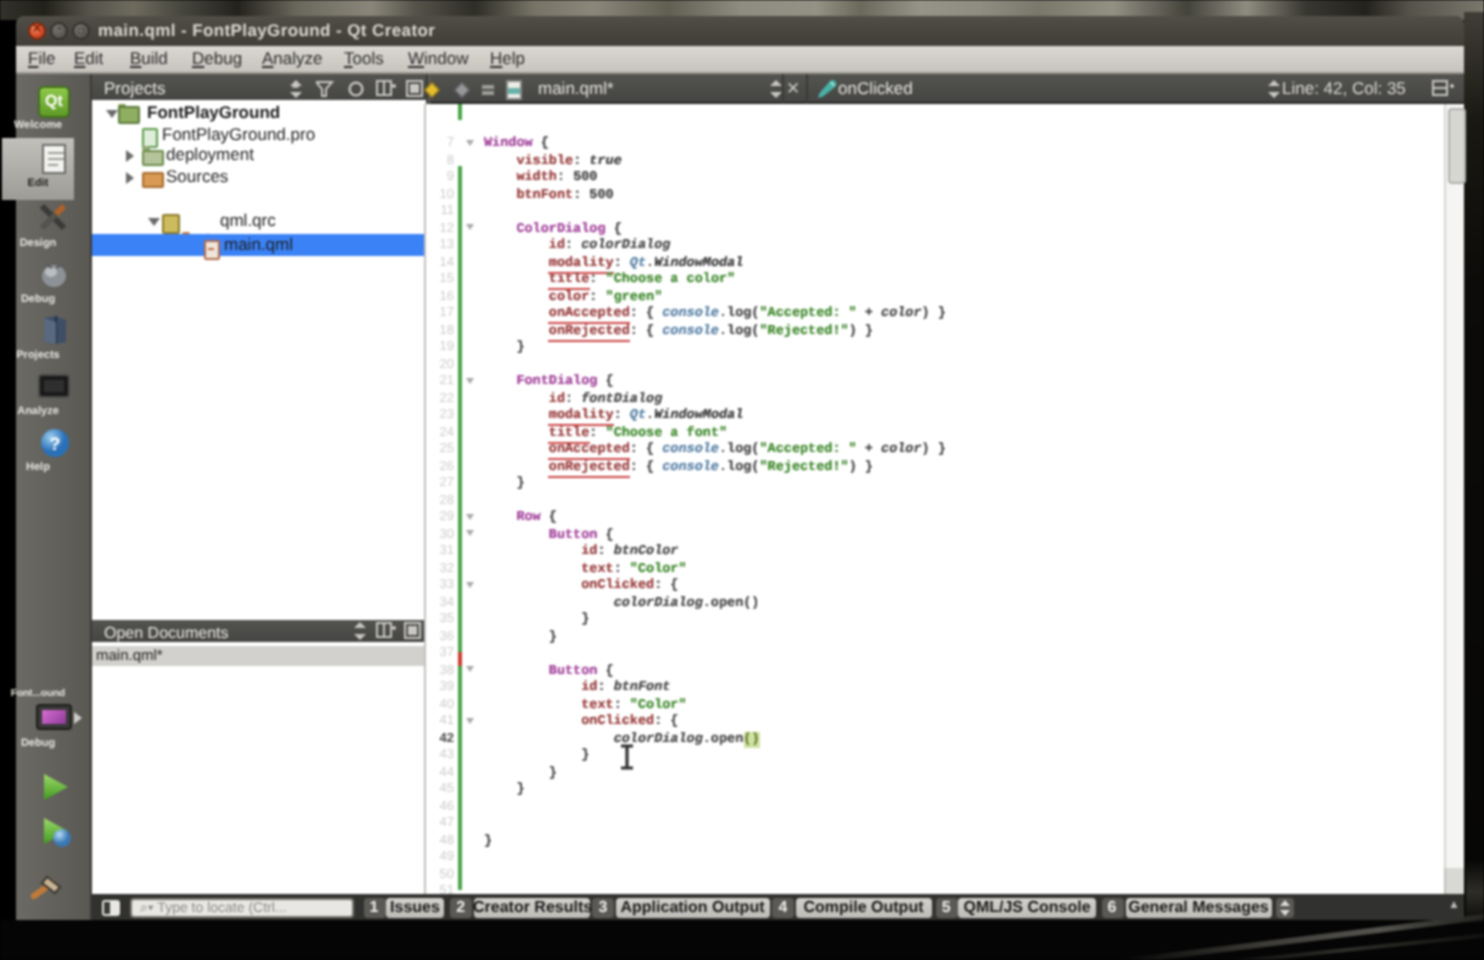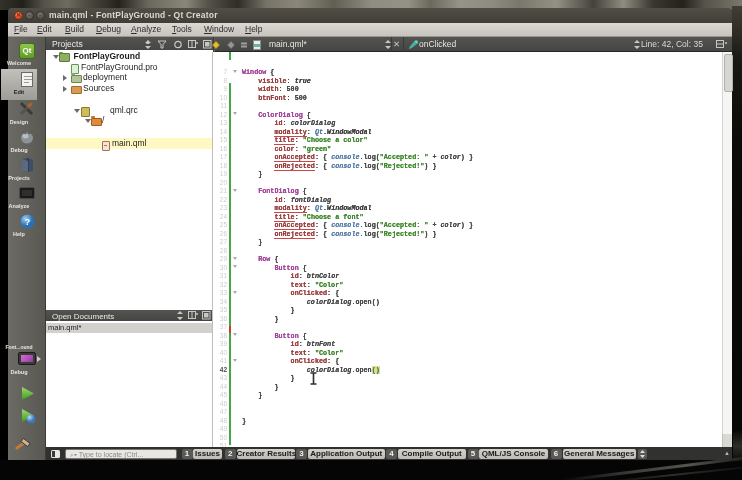--- a/index.html
+++ b/index.html
@@ -245,21 +245,21 @@
       <div class="arrow ad" style="left:28px;"></div>
       <div class="ticon" style="left:35px;background:#cdbb5e;border:1px solid #8a7a2a;width:7px;height:8px;"></div>
       <span class="ttxt" style="left:64px;">qml.qrc</span>
     </div>
     <div class="trow" style="top:65px;">
       <div class="arrow ad" style="left:38.5px;"></div>
       <div class="ttab" style="left:45px;background:#c87830;"></div>
         <div class="ticon" style="left:45px;background:#e08a3c;border:1px solid #a55a1a;"></div>
       <span class="ttxt" style="left:56px;">/</span>
     </div>
-    <div class="trow" style="top:88px;background:#fef9c3;">
+    <div class="trow" style="top:67px;background:#3b82f6;">
       <div class="ticon" style="left:56px;background:#eee6da;border:1px solid #b06a4a;width:6px;height:8px;">
           <div style="position:absolute;left:1px;top:3px;width:3px;height:1px;background:#c06a4a;"></div>
         </div>
       <span class="ttxt" style="left:66px;">main.qml</span>
     </div>
   </div>
 
   <div class="abs panhead odhead" id="odhead">
     <span style="position:absolute;left:6px;top:1.5px;font-size:8px;">Open Documents</span>
     <svg style="position:absolute;left:130px;top:1px;" width="8" height="9">

